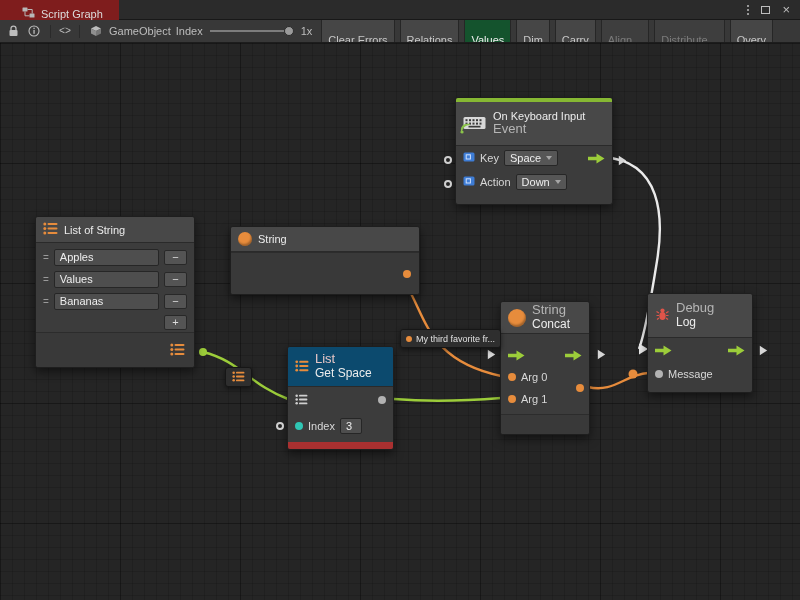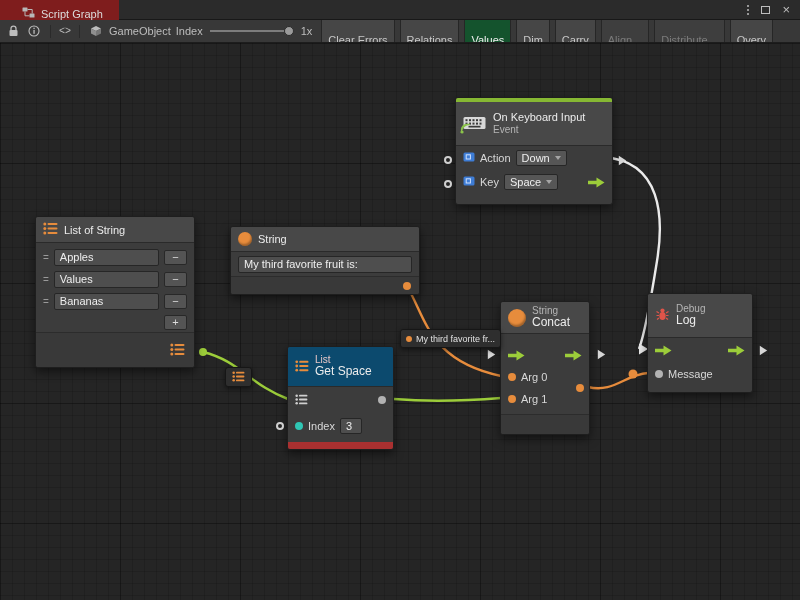--- a/index.html
+++ b/index.html
@@ -36,21 +36,21 @@
       linear-gradient(90deg,rgba(0,0,0,.13) 1px,transparent 1px),
       linear-gradient(rgba(0,0,0,.28) 1px,transparent 1px),
       linear-gradient(90deg,rgba(0,0,0,.28) 1px,transparent 1px);
     background-size:12px 12px,12px 12px,120px 120px,120px 120px}
   .wires{position:absolute;left:0;top:0}
 
   
   .node{position:absolute;display:flex;flex-direction:column;background:#3c3c3c;border:1px solid #1e1e1e;border-radius:3px;box-shadow:0 4px 10px rgba(0,0,0,.5)}
   .nhead{display:flex;align-items:center;gap:6px;padding:12px 7px;background:#484848;border-bottom:1px solid #2a2a2a;border-radius:2px 2px 0 0}
   .nhead .tcol{display:flex;flex-direction:column;line-height:1.15}
-  .cat{font-size:10px;color:#b5b5b5}
+  .cat{font-size:13px;color:#b5b5b5}
   .ntitle{font-size:11px;color:#ececec}
   .ntitle.big{font-size:12px}
   .row{display:flex;align-items:center;gap:5px;padding:0 7px;flex:none}
   .dot{width:8px;height:8px;border-radius:50%;flex:none}
   .dot.orange{background:#e78c3c}
   .dot.gray{background:#b2b2b2}
   .dot.teal{background:#2fc6b4}
   .field{background:#4e4e4e;border:1px solid #262626;border-radius:2px;height:17px;display:flex;align-items:center;padding:0 5px;color:#eee;overflow:hidden;white-space:nowrap}
   .dropdown{background:#565656;border:1px solid #262626;border-radius:2px;height:16px;display:flex;align-items:center;gap:5px;padding:0 5px;color:#eee}
   .mini-btn{width:23px;height:15px;flex:none;background:#545454;border:1px solid #282828;border-radius:2px;display:flex;align-items:center;justify-content:center;color:#ddd;font-size:11px;line-height:1}
@@ -222,23 +222,20 @@
           </svg>
       </span>
     </div>
   </div>
 
   <div class="node" style="left:230px;top:183px;width:190px;height:69px">
     <div class="nhead" style="height:23px">
       <span class="circle-icon" style="width:14px;height:14px"></span>
       <span class="ntitle">String</span>
     </div>
-    <div class="row" style="height:24px">
-      <span class="field" style="flex:1">My third favorite fruit is:</span>
-    </div>
     <div class="ports-strip" style="justify-content:flex-end;padding:0 8px">
       <span class="dot orange"></span>
     </div>
   </div>
 
   <div class="node" style="left:455px;top:54px;width:158px;height:108px">
     <div class="green-strip"></div>
     <div class="nhead" style="height:44px;border-radius:0">
       <span class="kb-wrap">
         <svg width="23" height="14" viewBox="0 0 23 14">
@@ -270,42 +267,42 @@
         <span class="cat">Event</span>
       </span>
     </div>
     <div class="row" style="height:24px">
       <span>
         <svg width="12" height="12" viewBox="0 0 12 12">
             <rect x="0.5" y="1.5" width="11" height="9" rx="1.5" fill="#3e7dd6"></rect>
             <rect x="3.2" y="3.8" width="4.2" height="4.2" fill="none" stroke="#cfe2ff" stroke-width="1"></rect>
           </svg>
       </span>
+      <span>Key</span>
+      <span class="dropdown">
+        <span>Space</span>
+          <span class="caret"></span>
+      </span>
+      <span class="flow-arrow" style="margin-left:auto">
+        <svg width="17" height="11" viewBox="0 0 17 11">
+            <path d="M0 3.8 H8.5 V0.6 L16.5 5.5 L8.5 10.4 V7.2 H0 Z" fill="#9ccd3a"></path>
+          </svg>
+      </span>
+    </div>
+    <div class="row" style="height:24px">
+      <span>
+        <svg width="12" height="12" viewBox="0 0 12 12">
+            <rect x="0.5" y="1.5" width="11" height="9" rx="1.5" fill="#3e7dd6"></rect>
+            <rect x="3.2" y="3.8" width="4.2" height="4.2" fill="none" stroke="#cfe2ff" stroke-width="1"></rect>
+          </svg>
+      </span>
       <span>Action</span>
       <span class="dropdown">
         <span>Down</span>
           <span class="caret"></span>
-      </span>
-    </div>
-    <div class="row" style="height:24px">
-      <span>
-        <svg width="12" height="12" viewBox="0 0 12 12">
-            <rect x="0.5" y="1.5" width="11" height="9" rx="1.5" fill="#3e7dd6"></rect>
-            <rect x="3.2" y="3.8" width="4.2" height="4.2" fill="none" stroke="#cfe2ff" stroke-width="1"></rect>
-          </svg>
-      </span>
-      <span>Key</span>
-      <span class="dropdown">
-        <span>Space</span>
-          <span class="caret"></span>
-      </span>
-      <span class="flow-arrow" style="margin-left:auto">
-        <svg width="17" height="11" viewBox="0 0 17 11">
-            <path d="M0 3.8 H8.5 V0.6 L16.5 5.5 L8.5 10.4 V7.2 H0 Z" fill="#9ccd3a"></path>
-          </svg>
       </span>
     </div>
     <span class="port-ring" style="left:-12px;top:58px"></span>
     <span class="port-ring" style="left:-12px;top:82px"></span>
     <span class="out-tri" style="left:162px;top:57px">
       <svg width="9" height="11" viewBox="0 0 9 11">
           <path d="M0.8 0.8 L8.2 5.5 L0.8 10.2 Z" fill="#d6d6d6"></path>
         </svg>
     </span>
   </div>

